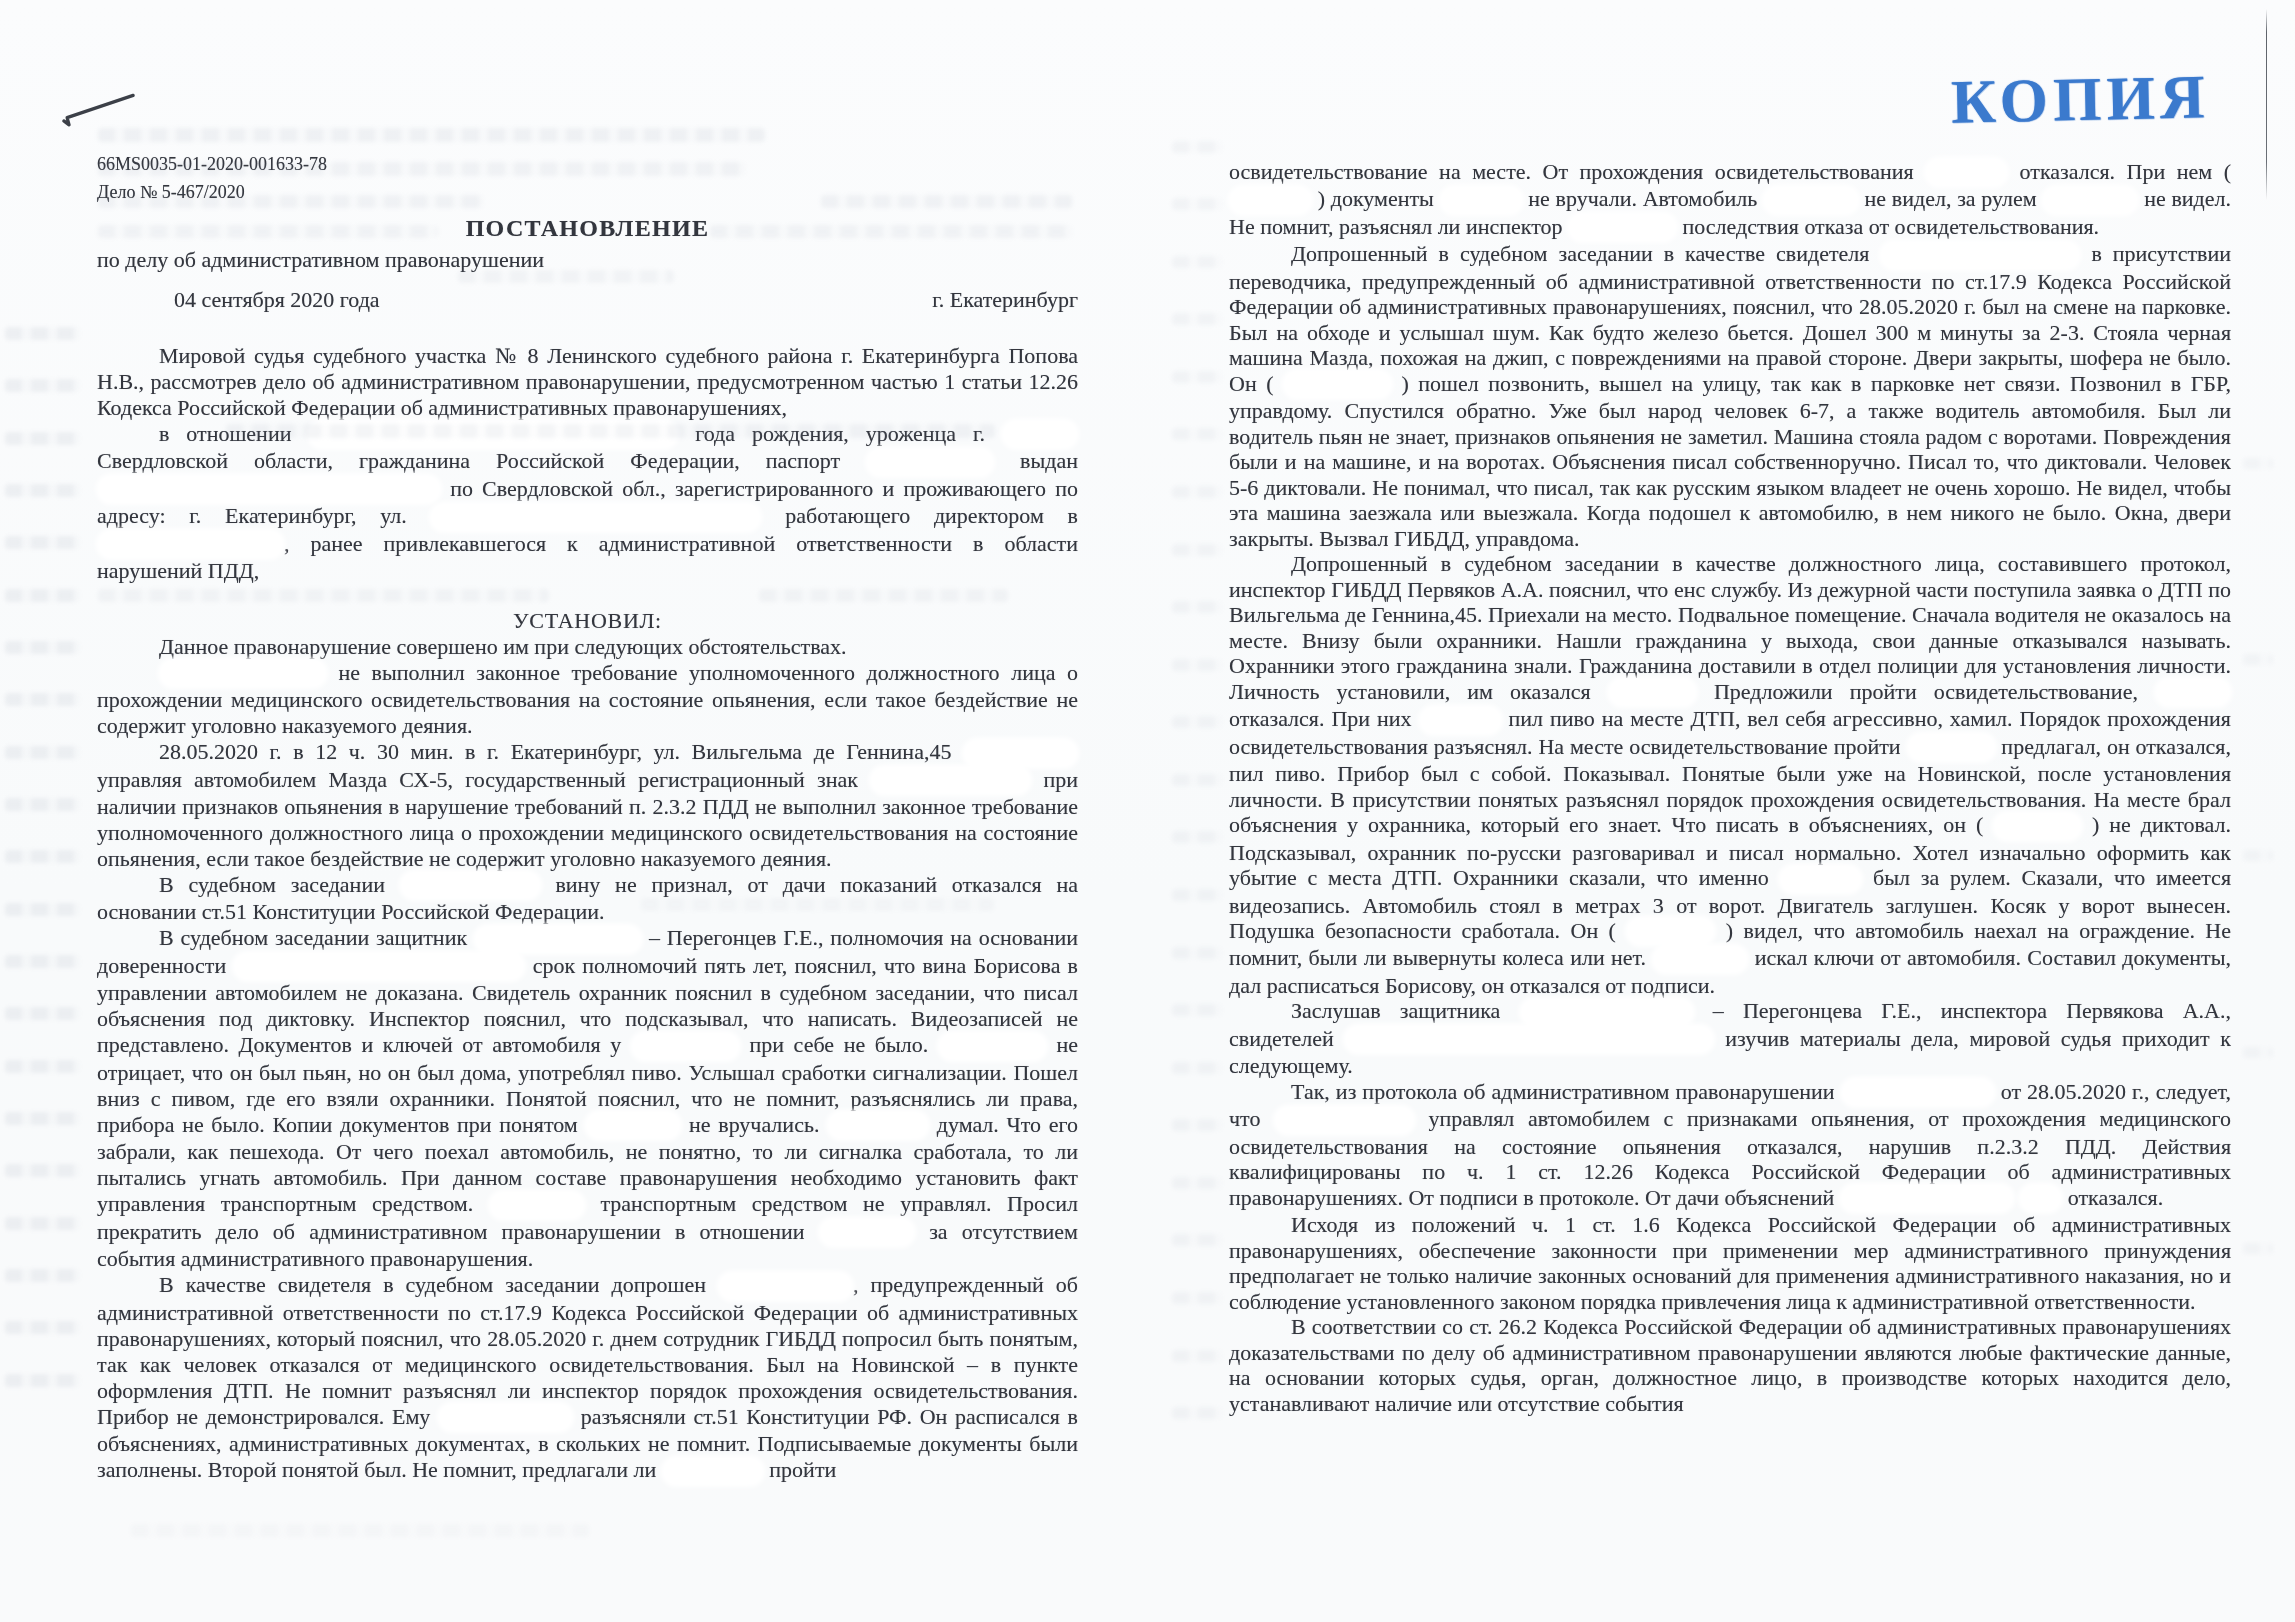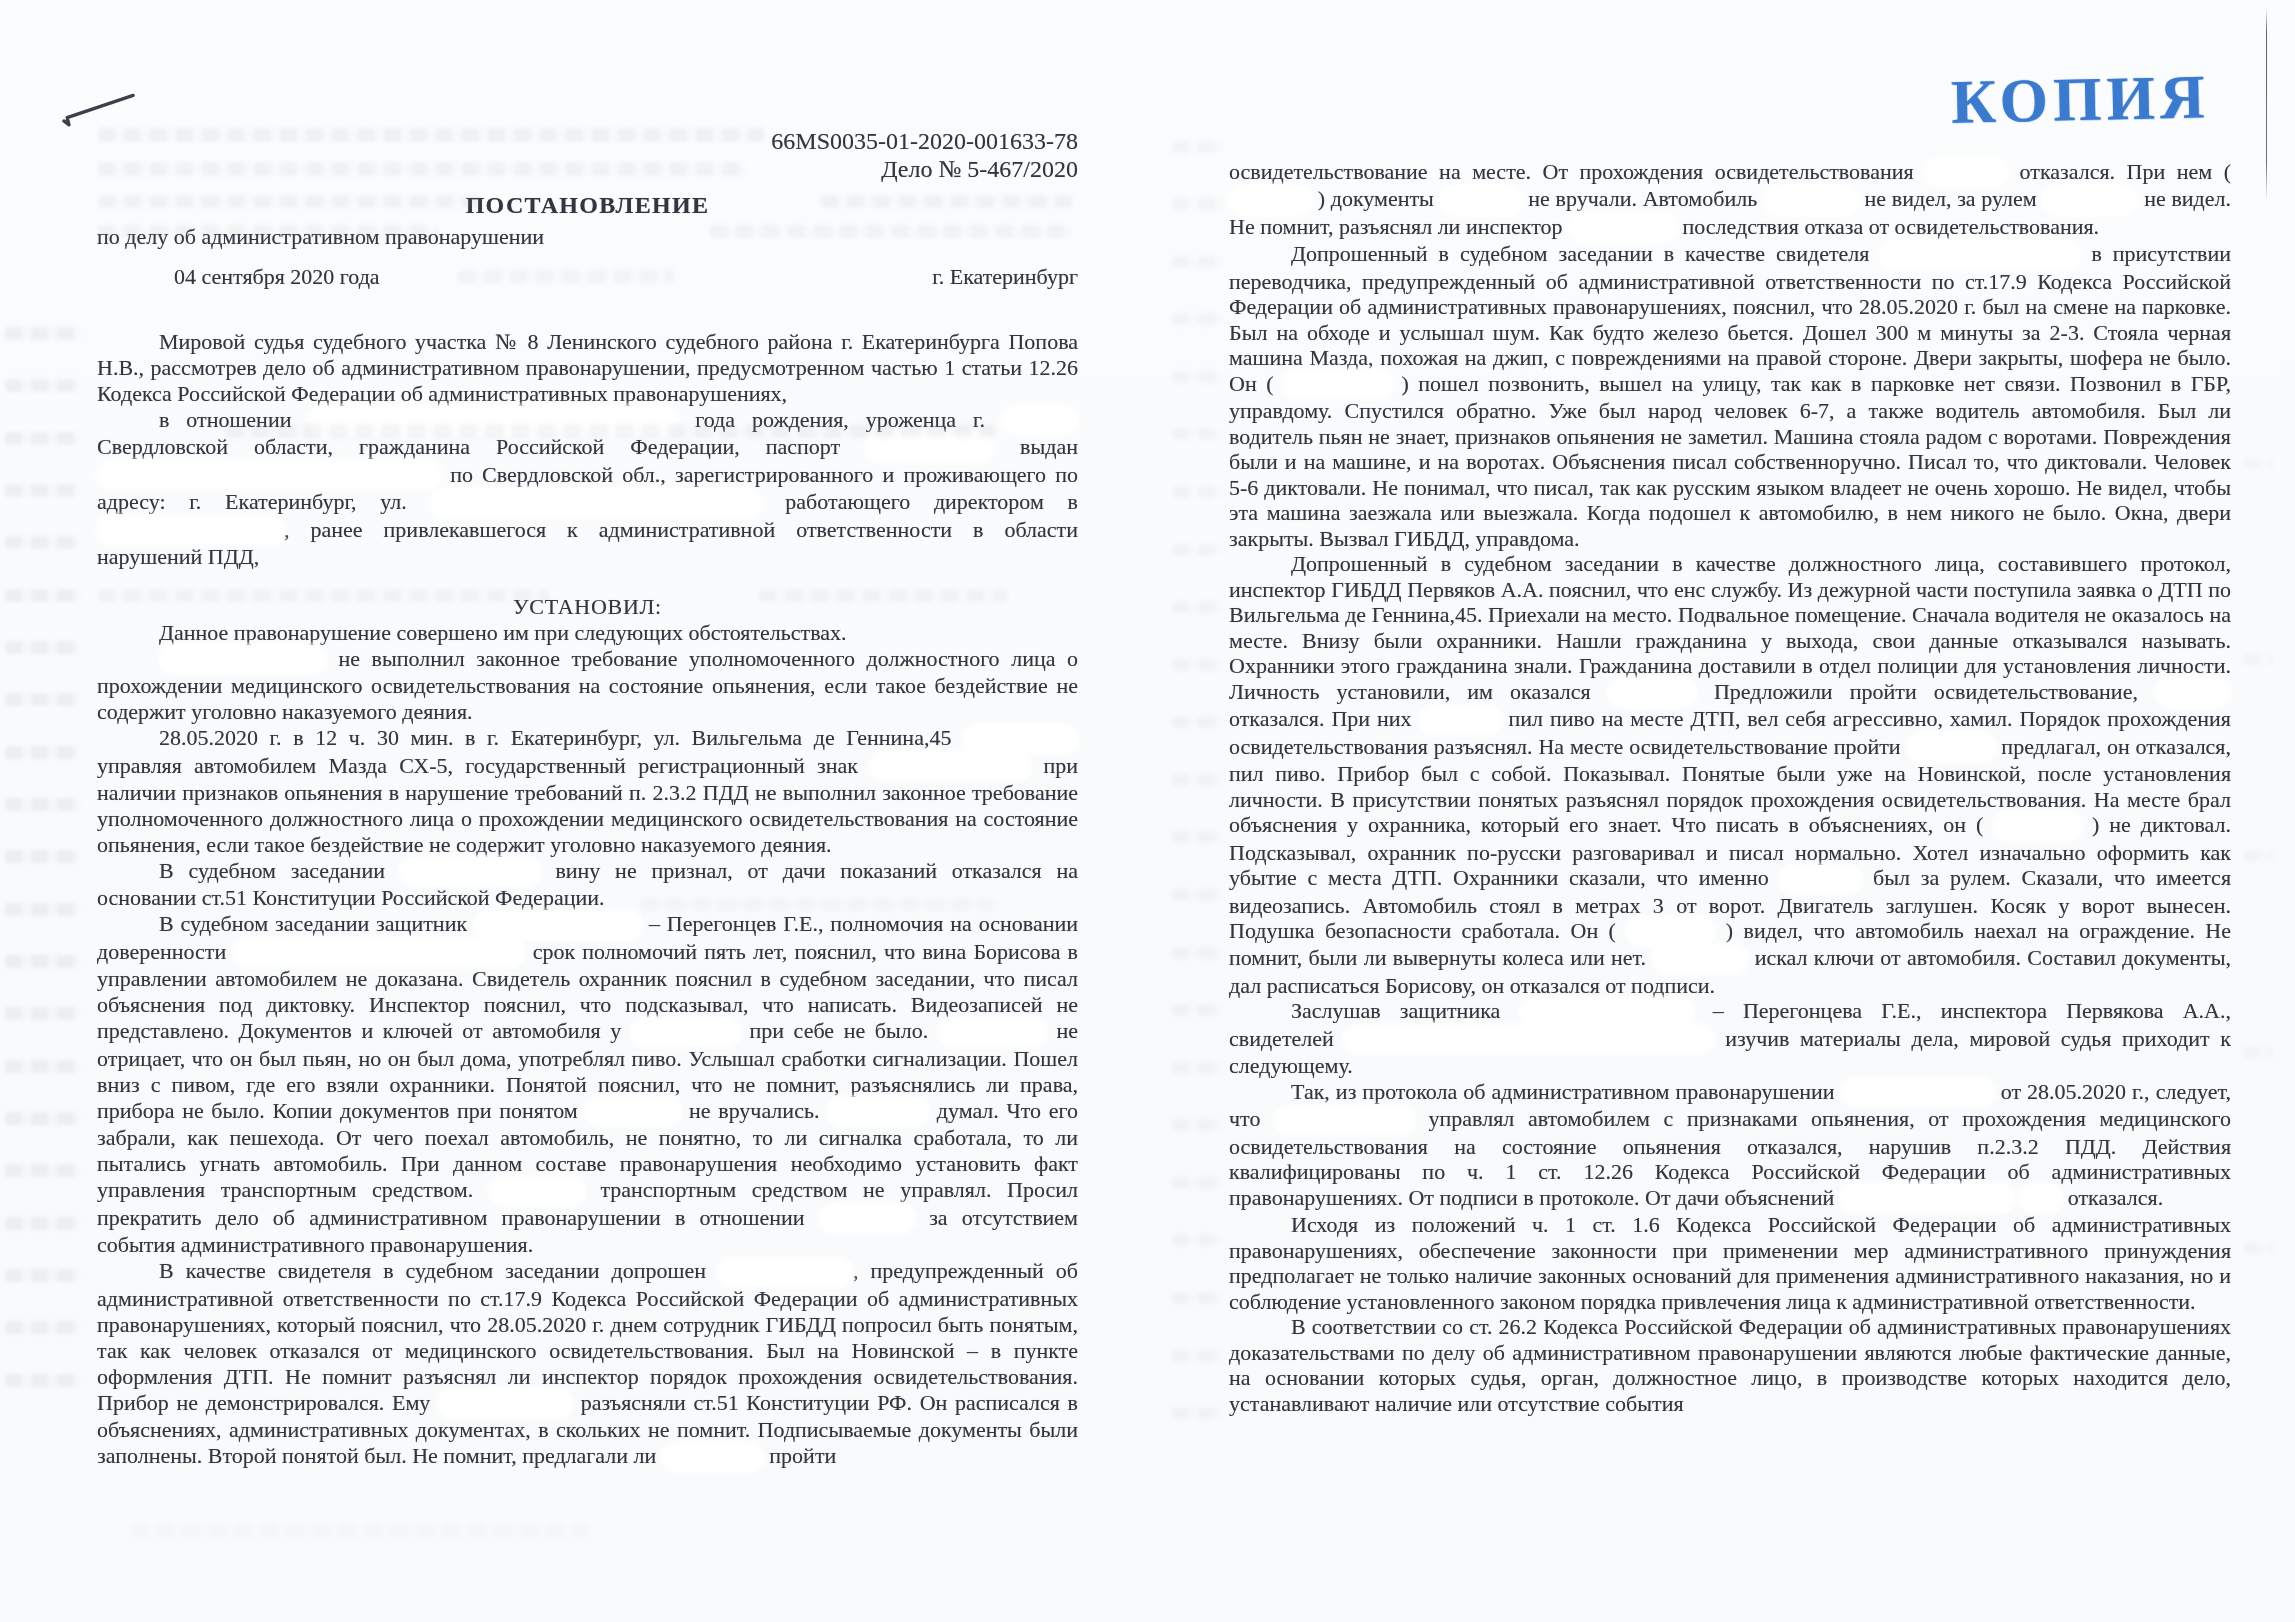--- a/index.html
+++ b/index.html
@@ -8,37 +8,38 @@
     background:linear-gradient(180deg,#fbfcfd 0%,#f8fafb 55%,#f9fafb 100%);
     font-family:"Liberation Serif","DejaVu Serif",serif;
     color:#33363e;
   }
   .canvas{position:absolute;inset:0;}
   
   .page{position:absolute;}
   .page.left{left:97px;top:128px;width:981px;}
   .page.right{left:1229px;top:131px;width:1002px;}
   .case-block{
-    text-align:right;font-size:24px;line-height:27.5px;
+    font-size:18px;line-height:27.5px;
     text-shadow:0 0 0.7px rgba(50,55,65,.45);
+    margin-top:23px;
   }
   .title{
     margin:7.9px 0 0;font-size:24px;font-weight:600;letter-spacing:1.3px;
     text-align:center;line-height:29px;text-shadow:0 0 0.7px rgba(50,55,65,.5);
   }
   .subtitle{
     margin-top:2.6px;font-size:22px;text-align:left;line-height:29px;
     text-shadow:0 0 0.7px rgba(50,55,65,.45);
   }
   .daterow{
     margin-top:11.8px;display:flex;justify-content:space-between;
     font-size:22px;line-height:27.5px;text-shadow:0 0 0.7px rgba(50,55,65,.45);
   }
   .daterow .date{padding-left:77px;}
-  .blocks{margin-top:38px;}
+  .blocks{margin-top:29px;}
   .page.right .blocks{margin-top:0;}
   .blocks p{
     margin:0;font-size:22px;text-align:justify;
     text-shadow:0 0 0.7px rgba(50,55,65,.42);
   }
   .page.left  .blocks p{line-height:26px;}
   .page.right .blocks p{line-height:25.5px;}
   .blocks p.para{text-indent:62px;}
   .blocks p.noindent{text-indent:0;margin-top:28px;}
   .blocks p.heading{

